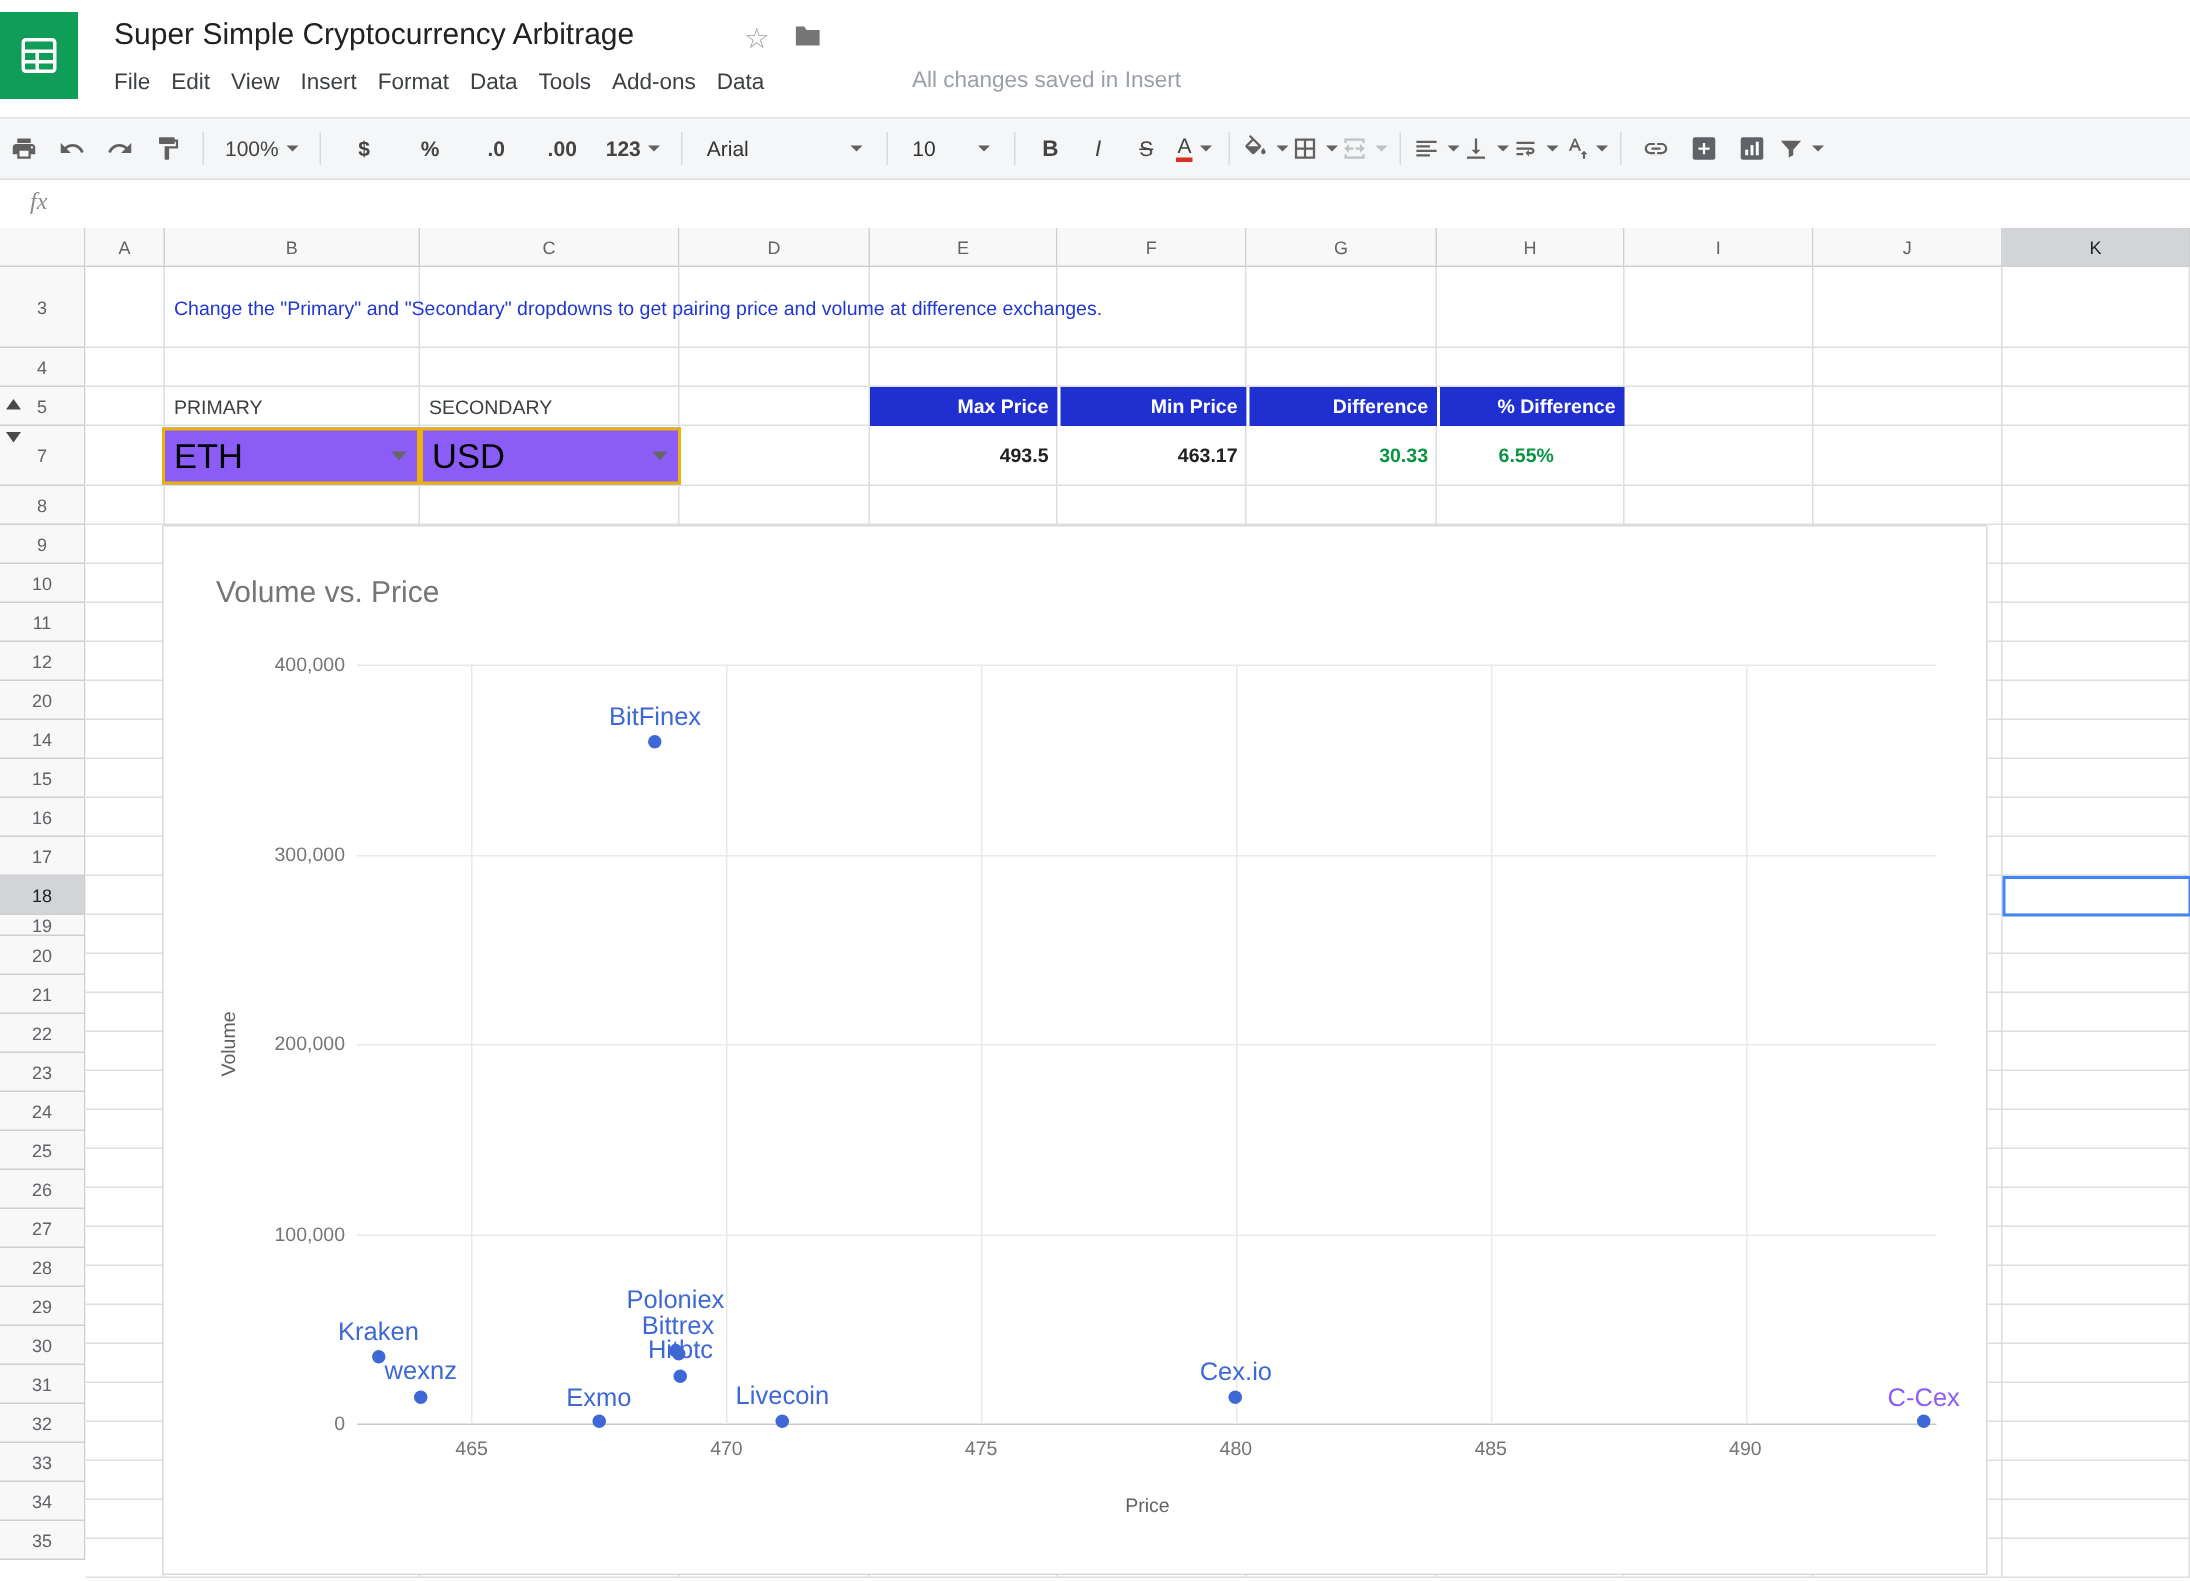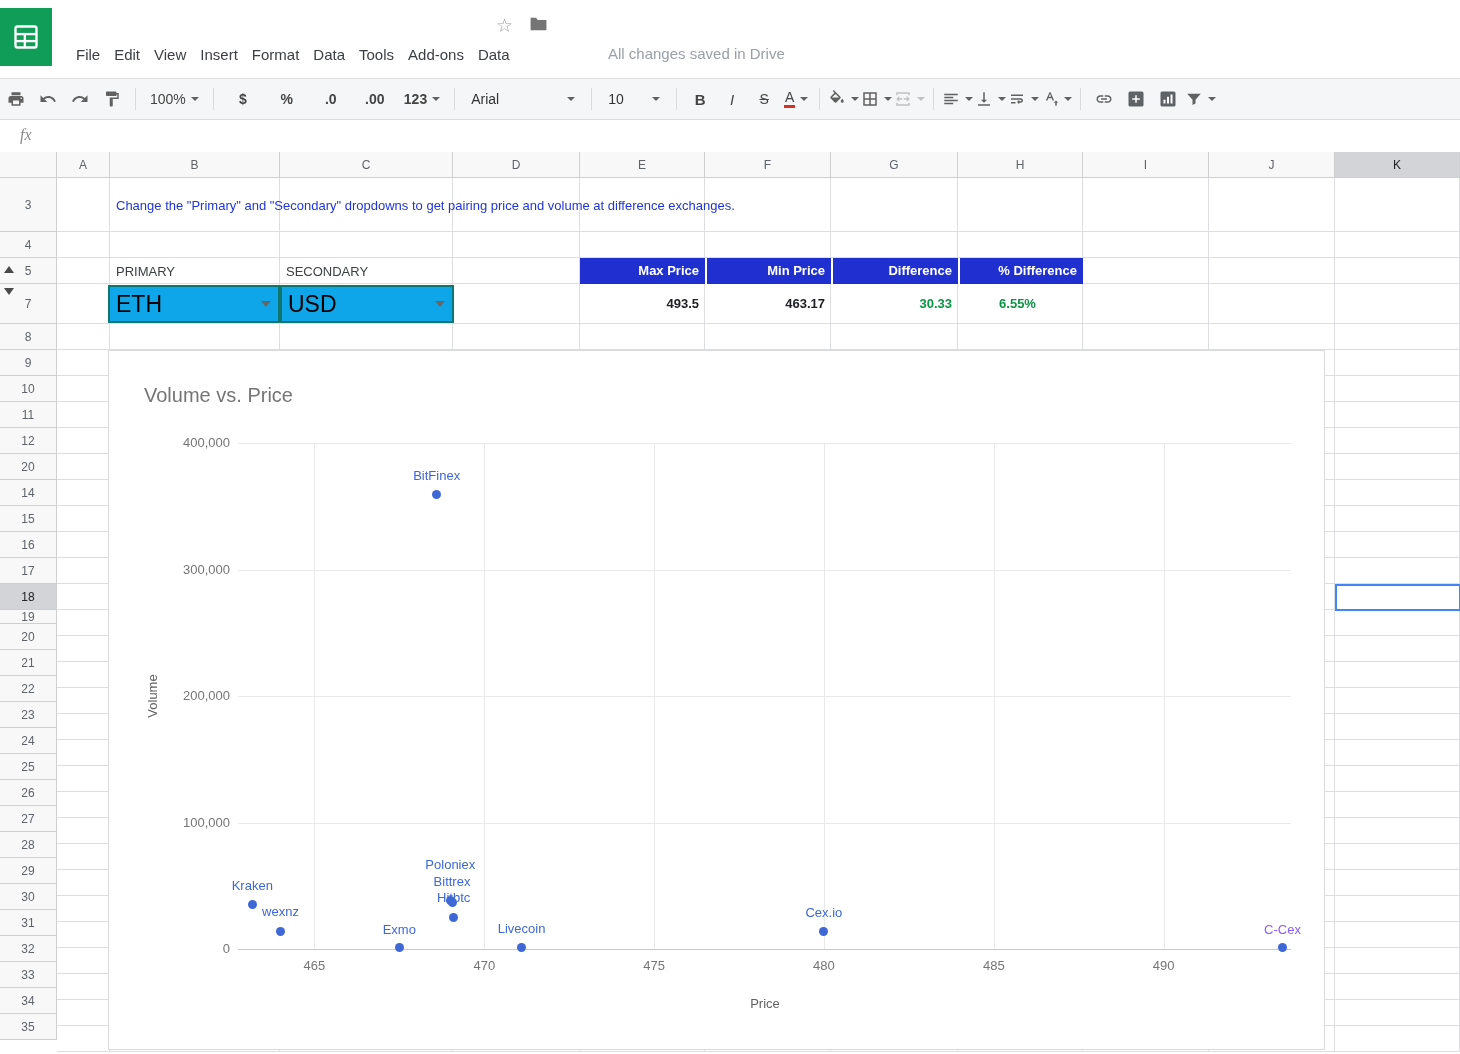--- a/index.html
+++ b/index.html
@@ -54,21 +54,21 @@
   .arrow-down{position:absolute;left:4px;top:110px;width:0;height:0;border-left:5px solid transparent;
     border-right:5px solid transparent;border-top:7px solid #4a4a4a;}
   
   .grid{position:absolute;left:57px;top:178px;width:1403px;height:876px;background:#fff;overflow:hidden;}
   .vline{position:absolute;top:0;width:1px;height:874px;background:#dcdee1;z-index:0;}
   .hline{position:absolute;left:0;width:1403px;height:1px;background:#dcdee1;z-index:0;}
   .cell{position:absolute;z-index:1;font-size:13px;display:flex;align-items:center;}
   .note-cell{left:53px;top:0;height:54px;padding-left:6px;white-space:nowrap;}
   .lbl-primary{left:53px;top:80px;height:26px;padding-left:6px;color:#3c4043;}
   .lbl-secondary{left:223px;top:80px;height:26px;padding-left:6px;color:#3c4043;}
-  .dd-box{position:absolute;z-index:2;background:#0ea5e9;border:2px solid #0f766e;box-sizing:border-box;
+  .dd-box{position:absolute;z-index:2;background:#8b5cf6;border:2px solid #eab308;box-sizing:border-box;
     display:flex;align-items:center;}
   .dd-b7{left:51px;top:107px;width:172px;height:38px;}
   .dd-c7{left:223px;top:107px;width:174px;height:38px;}
   .dd-box .val{font-size:23px;padding-left:6px;color:#000;flex:1;}
   .dd-caret{width:0;height:0;border-left:5px solid transparent;border-right:5px solid transparent;
     border-top:6px solid #666;margin-right:7px;}
   .sth{position:absolute;top:80px;height:26px;z-index:1;box-sizing:border-box;color:#fff;font-weight:bold;
     font-size:13px;text-align:right;line-height:26px;padding-right:6px;}
   .stv{position:absolute;top:106px;height:40px;z-index:1;box-sizing:border-box;font-weight:bold;
     font-size:13px;text-align:right;line-height:40px;padding-right:6px;}
@@ -76,55 +76,56 @@
     border:2px solid #4285f4;z-index:4;}
   
   .chart-card{position:absolute;left:51px;top:172px;width:1217px;height:700px;background:#fff;
     border:1px solid #d9dadc;box-sizing:border-box;z-index:3;}
   .chart-title{position:absolute;left:35px;top:33px;font-size:20px;color:#757575;}
   .cgrid-h{position:absolute;height:1px;background:#e9e9e9;}
   .cgrid-v{position:absolute;width:1px;background:#e9e9e9;}
   .ctick-y{position:absolute;left:0;width:121px;text-align:right;font-size:13px;color:#757575;}
   .ctick-x{position:absolute;top:607px;width:80px;text-align:center;font-size:13px;color:#757575;}
   .cpt{position:absolute;width:9px;height:9px;border-radius:50%;}
-  .cptl{position:absolute;width:140px;text-align:center;font-size:13px;}
+  .cptl{position:absolute;width:140px;text-align:center;font-size:17px;}
   .xlabel{position:absolute;left:556px;top:645px;width:200px;text-align:center;font-size:13px;color:#616161;}
   .ylabel{position:absolute;left:43px;top:345px;font-size:13px;color:#616161;
     transform:translate(-50%,-50%) rotate(-90deg);white-space:nowrap;}
 </style>
 </head>
 <body>
 
 <div class="appbar">
   <div class="logo" style="background: rgb(15, 157, 88);">
     <svg viewBox="0 0 24 24">
       <rect x="3" y="3" width="18" height="18" rx="1.5" fill="none" stroke="#fff" stroke-width="2"></rect>
       <line x1="3" y1="9.5" x2="21" y2="9.5" stroke="#fff" stroke-width="2"></line>
       <line x1="3" y1="15.5" x2="21" y2="15.5" stroke="#fff" stroke-width="2"></line>
       <line x1="11" y1="9.5" x2="11" y2="21" stroke="#fff" stroke-width="2"></line>
     </svg>
   </div>
+  <div class="doc-title">Super Simple Cryptocurrency Arbitrage</div>
   <div class="star">☆</div>
   <div class="folder">
     <svg viewBox="0 0 24 20">
         <path d="M2 2h7l2 3h11v13H2z"></path>
       </svg>
   </div>
   <div class="menus" id="menus">
       <div class="menu-item">File</div>
       <div class="menu-item">Edit</div>
       <div class="menu-item">View</div>
       <div class="menu-item">Insert</div>
       <div class="menu-item">Format</div>
       <div class="menu-item">Data</div>
       <div class="menu-item">Tools</div>
       <div class="menu-item">Add-ons</div>
       <div class="menu-item">Data</div>
     </div>
-  <div class="saved">All changes saved in Drive</div>
+  <div class="saved">All changes saved in Insert</div>
 </div>
 
 <div class="toolbar">
   <div class="tb">
       <svg viewBox="0 0 24 24">
         <path d="M19 8H5c-1.66 0-3 1.34-3 3v6h4v4h12v-4h4v-6c0-1.66-1.34-3-3-3zm-3 11H8v-5h8v5zm3-7c-.55 0-1-.45-1-1s.45-1 1-1 1 .45 1 1-.45 1-1 1zm-1-9H6v4h12V3z"></path>
       </svg>
     </div>
   <div class="tb">
       <svg viewBox="0 0 24 24">

